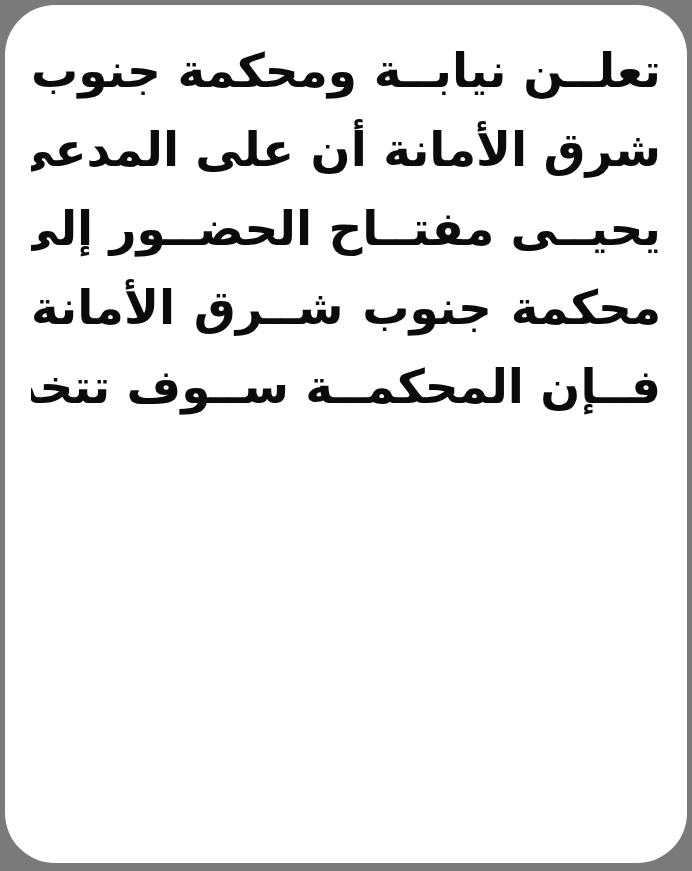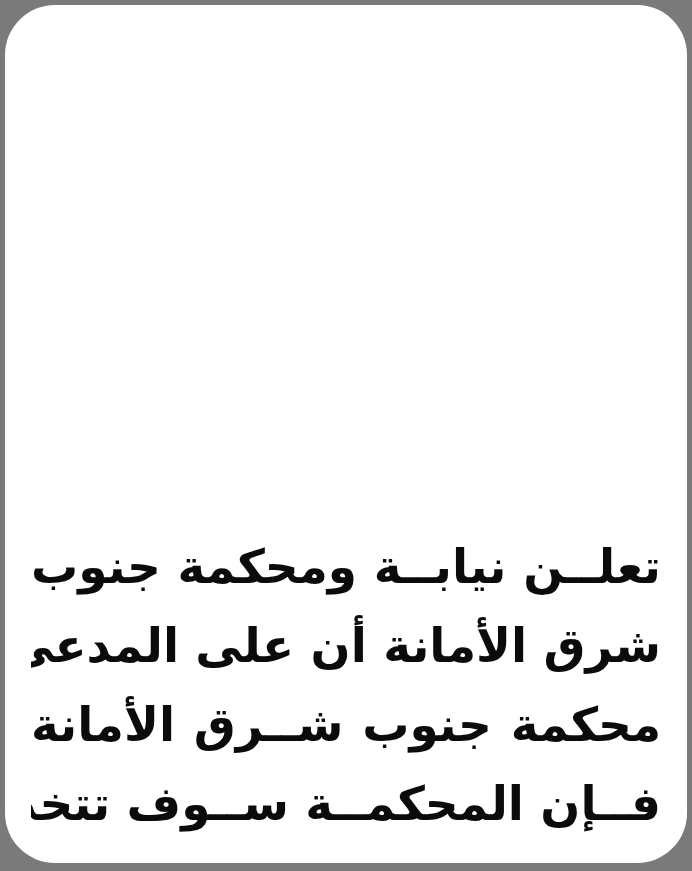--- a/index.html
+++ b/index.html
@@ -19,21 +19,21 @@
     left: 5px;
     top: 5px;
     right: 5px;
     bottom: 8px;
     background: #ffffff;
     border-radius: 50px;
     box-sizing: border-box;
     padding: 26px 26px 20px 26px;
     display: flex;
     flex-direction: column;
-    justify-content: flex-end;
+    justify-content: flex-start;
   }
   .text-line {
     direction: rtl;
     unicode-bidi: plaintext;
     text-align: justify;
     -moz-text-align-last: justify;
     text-align-last: justify;
     font-weight: bold;
     font-size: 47px;
     line-height: 79px;
@@ -44,15 +44,16 @@
     letter-spacing: 0px;
   }
   
 </style>
 </head>
 <body>
 
 <div class="notice-card">
   <div class="text-line">تعلــن نيابــة ومحكمة جنوب</div>
   <div class="text-line">شرق الأمانة أن على المدعى</div>
+  <div class="text-line">يحيــى مفتــاح الحضــور إلى</div>
   <div class="text-line">محكمة جنوب شــرق الأمانة</div>
   <div class="text-line">فــإن المحكمــة ســوف تتخذ</div>
 </div>
 
 </body></html>

